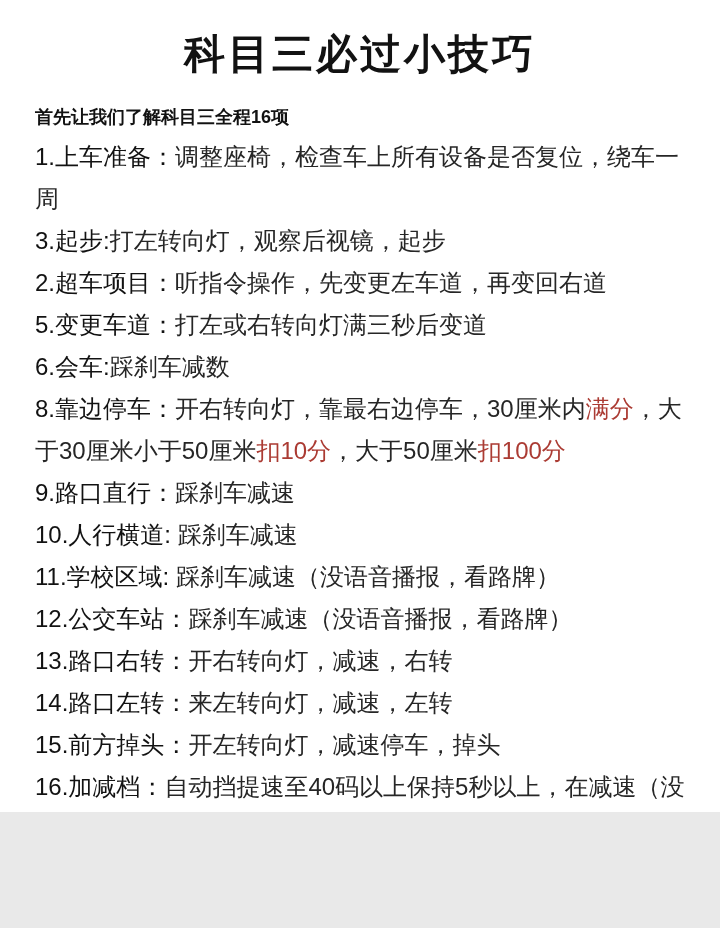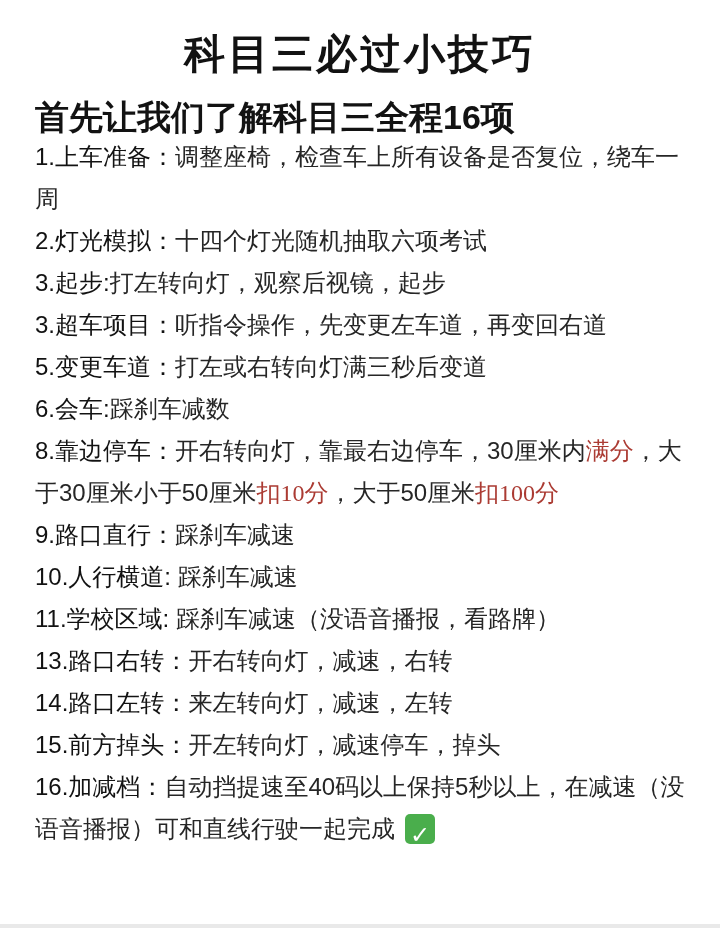--- a/index.html
+++ b/index.html
@@ -6,56 +6,56 @@
     --background:#ffffff;
     --heading-text:#121212;
     --body-text:#262626;
     --highlight-red:#ab3b33;
     --check-green:#4aae4c;
     --check-mark:#ffffff;
   }
   html,body{margin:0;padding:0;background:#e9e9e9;}
   .page{
     position:relative;
-    width:720px;height:924px;
+    width:720px;height:812px;
     margin:0 auto;
     background:var(--background);
     overflow:hidden;
     box-sizing:border-box;
     font-family:"Liberation Sans","DejaVu Sans",sans-serif;
     color:var(--body-text);
   }
   .title{
     margin:28px 20px 0 20px;
     text-align:center;
     font-size:41px;
     line-height:52px;
     font-weight:800;
     letter-spacing:3px;
     color:var(--heading-text);
   }
   .subtitle{
     margin:20px 18px 0 35px;
-    font-size:34px;
+    font-size:18px;
     line-height:34px;
     font-weight:700;
     color:var(--heading-text);
   }
   .list{
     margin:2px 18px 0 35px;
     font-size:24px;
     line-height:42px;
     word-break:break-all;
   }
   .row{display:block;}
   .lbl{
     font-weight:400;
     color:var(--heading-text);
   }
-  .red{color:var(--highlight-red);font-family:Liberation Serif, serif;}
+  .red{color:var(--highlight-red);}
   .check{
     display:inline-block;
     width:30px;height:30px;
     margin-left:10px;
     background:var(--check-green);
     border-radius:5px;
     text-align:center;
     vertical-align:-6px;
   }
   .check-glyph{
@@ -72,39 +72,39 @@
 <div class="page">
 
   <div class="title">科目三必过小技巧</div>
 
   <div class="subtitle">首先让我们了解科目三全程16项</div>
 
   <div class="list">
 
     <div class="row"><span class="lbl">1.上车准备：</span><span>调整座椅，检查车上所有设备是否复位，绕车一 周</span></div>
 
-    <div class="row"><span class="lbl">2.灯光模拟：</span><span>十四个灯光随机抽取六项考试</span></div>
 
     <div class="row"><span class="lbl">3.起步:</span><span>打左转向灯，观察后视镜，起步</span></div>
 
-    <div class="row"><span class="lbl">3.超车项目：</span><span>听指令操作，先变更左车道，再变回右道</span></div>
+    <div class="row"><span class="lbl">2.超车项目：</span><span>听指令操作，先变更左车道，再变回右道</span></div>
 
     <div class="row"><span class="lbl">5.变更车道：</span><span>打左或右转向灯满三秒后变道</span></div>
 
     <div class="row"><span class="lbl">6.会车:</span><span>踩刹车减数</span></div>
 
 
     <div class="row"><span class="lbl">8.靠边停车：</span><span>开右转向灯，靠最右边停车，30厘米内</span><span class="red">满分</span><span>，大于30厘米小于50厘米</span><span class="red">扣10分</span><span>，大于50厘米</span><span class="red">扣100分</span></div>
 
     <div class="row"><span class="lbl">9.路口直行：</span><span>踩刹车减速</span></div>
 
     <div class="row"><span class="lbl">10.人行横道: </span><span>踩刹车减速</span></div>
 
     <div class="row"><span class="lbl">11.学校区域: </span><span>踩刹车减速（没语音播报，看路牌）</span></div>
 
+    <div class="row"><span class="lbl">12.公交车站：</span><span>踩刹车减速（没语音播报，看路牌）</span></div>
 
     <div class="row"><span class="lbl">13.路口右转：</span><span>开右转向灯，减速，右转</span></div>
 
     <div class="row"><span class="lbl">14.路口左转：</span><span>来左转向灯，减速，左转</span></div>
 
     <div class="row"><span class="lbl">15.前方掉头：</span><span>开左转向灯，减速停车，掉头</span></div>
 
     <div class="row"><span class="lbl">16.加减档：</span><span>自动挡提速至40码以上保持5秒以上，在减速（没语音播报）可和直线行驶一起完成</span><span class="check"><span class="check-glyph">✓</span></span></div>
 
   </div>

